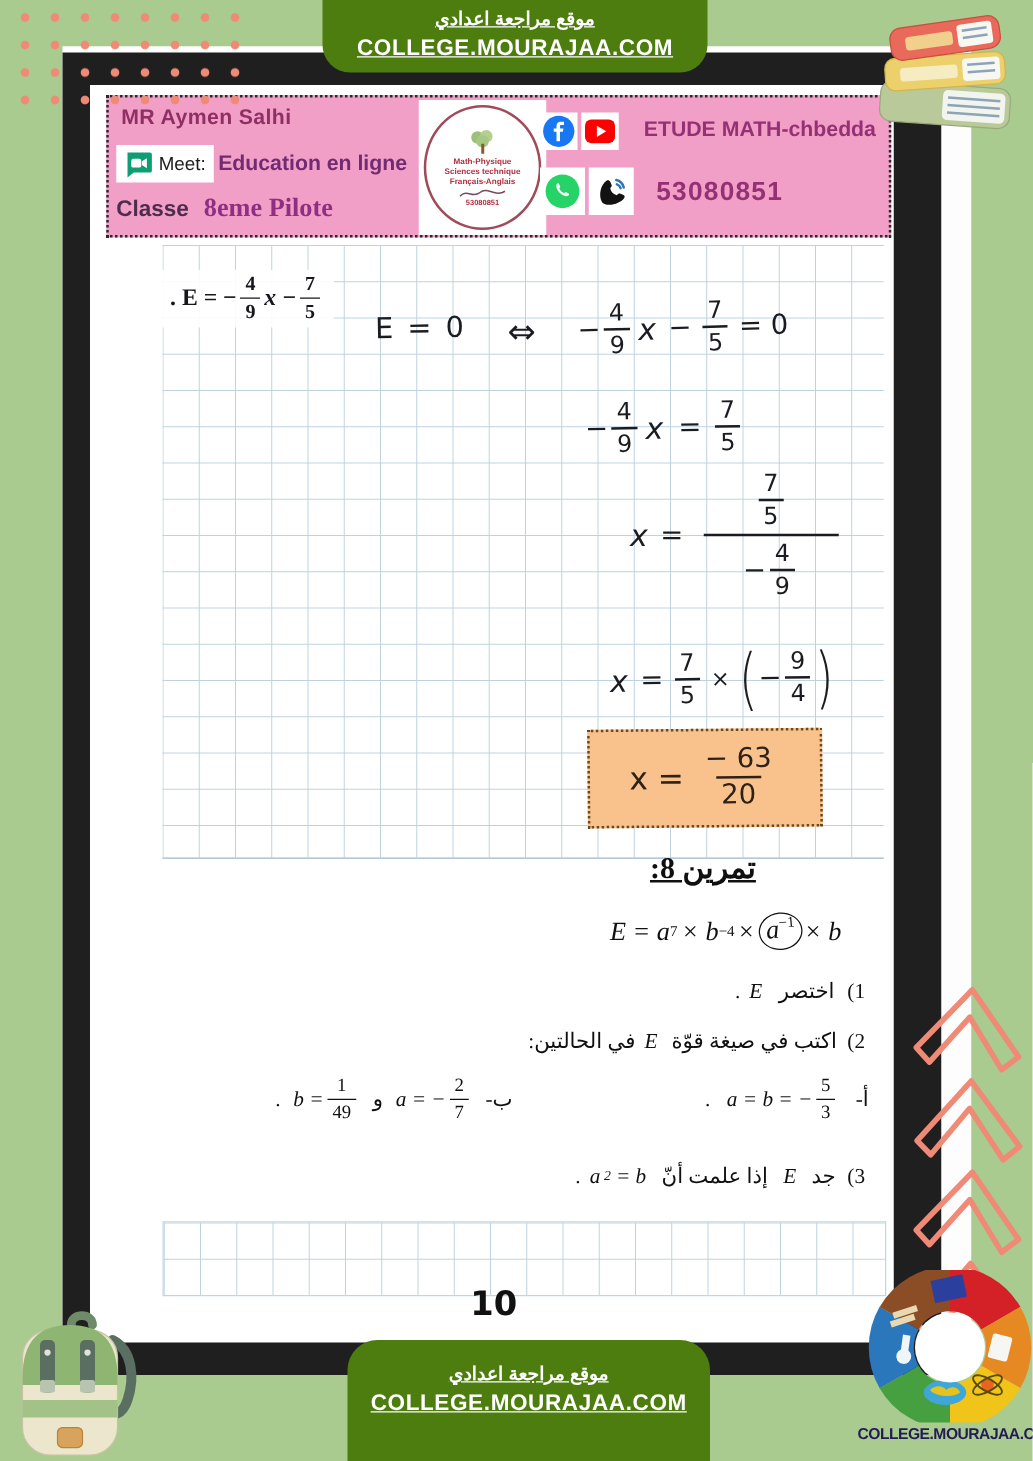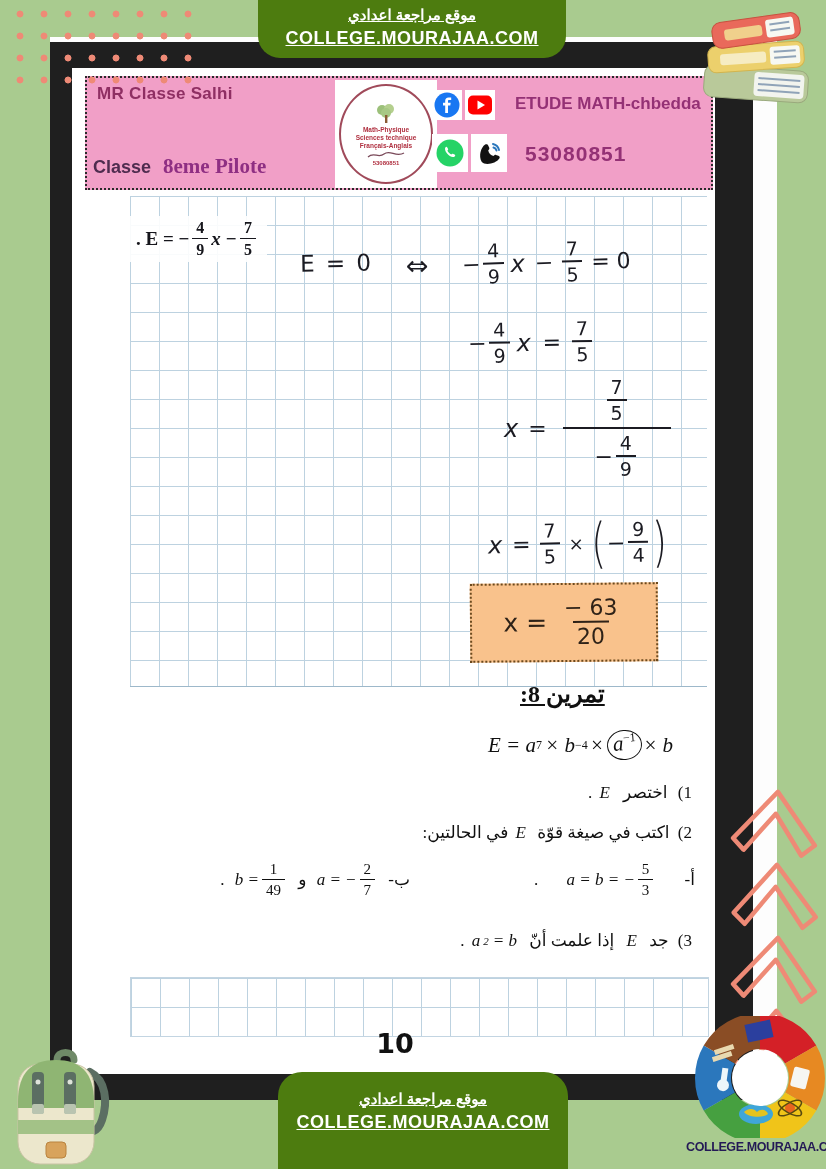--- a/index.html
+++ b/index.html
@@ -142,22 +142,33 @@
   <g transform="rotate(-8 62 24)">
     <rect x="22" y="12" width="88" height="26" rx="9" fill="#e9695b" stroke="#c8503f"></rect>
     <rect x="34" y="20" width="38" height="11" rx="3" fill="#f0d08c"></rect>
     <rect x="76" y="16" width="28" height="18" rx="3" fill="#f7f8f2"></rect>
     <line x1="80" y1="21" x2="100" y2="21" stroke="#8fa3b8" stroke-width="2"></line>
     <line x1="80" y1="27" x2="100" y2="27" stroke="#8fa3b8" stroke-width="2"></line>
   </g>
 </svg>
 
 <div class="abs card">
-  <div class="abs teacher">MR  Classe Salhi</div>
-
+  <div class="abs teacher">MR  Aymen Salhi</div>
+
+  <div class="abs meet-row">
+    <span class="meet-chip">
+      <svg width="24" height="24" viewBox="0 0 24 24">
+        <path d="M3 3h18a1.5 1.5 0 0 1 1.5 1.5v13A1.5 1.5 0 0 1 21 19h-13l-5 4z" fill="#0f9d74"></path>
+        <rect x="6" y="8" width="8" height="7" rx="1.5" fill="#fff"></rect>
+        <polygon points="14.5,10 18.5,7.5 18.5,15.5 14.5,13" fill="#fff"></polygon>
+      </svg>
+      <span class="meet-label">Meet:</span>
+    </span>
+    <span class="meet-value">Education en ligne</span>
+  </div>
 
   <div class="abs class-row">
     <span class="class-label">Classe</span>
     <span class="class-value">8eme Pilote</span>
   </div>
 
   <div class="abs stamp-box">
     <div class="stamp">
       <svg width="26" height="24" viewBox="0 0 26 24">
         <circle cx="9" cy="8" r="5" fill="#9cc07a"></circle>
@@ -323,21 +334,21 @@
 
 <div class="abs ex ex-line ex-q2">
   <span>2)</span>
   <span style="margin:0 4px;">اكتب في صيغة قوّة</span>
   <span class="eit">E</span>
   <span>في الحالتين:</span>
 </div>
 
 <div class="abs ex ex-line ex-caseA">
   <span>أ-</span>
-  <span class="ltr" style="margin:0 24px;">
+  <span class="ltr" style="margin:0 9px;">
     <span>a = b = −</span>
     <span class="fr pfr">
         <span class="n">5</span>
         <span class="d">3</span>
       </span>
   </span>
   <span>.</span>
 </div>
 
 <div class="abs ex ex-line ex-caseB">

